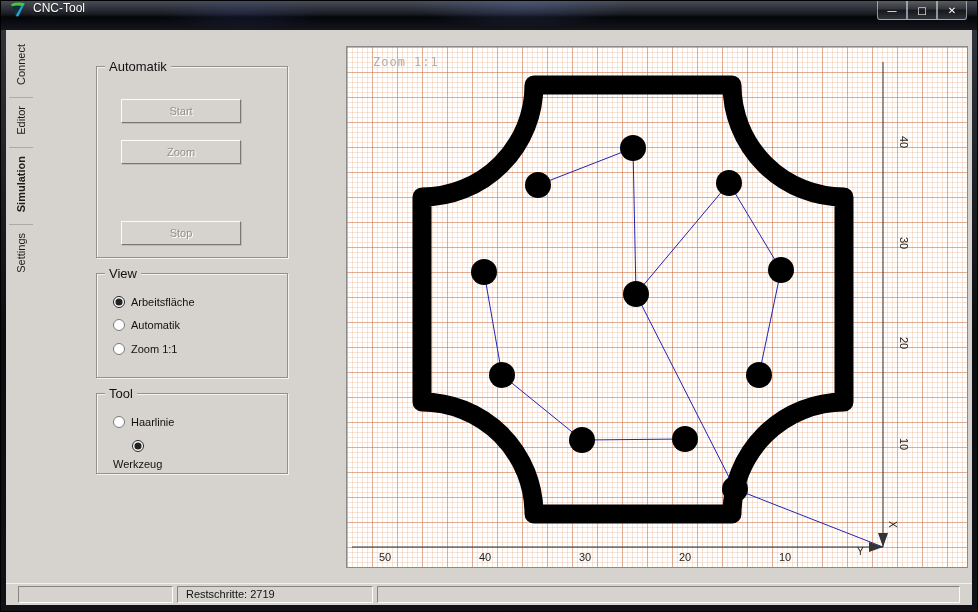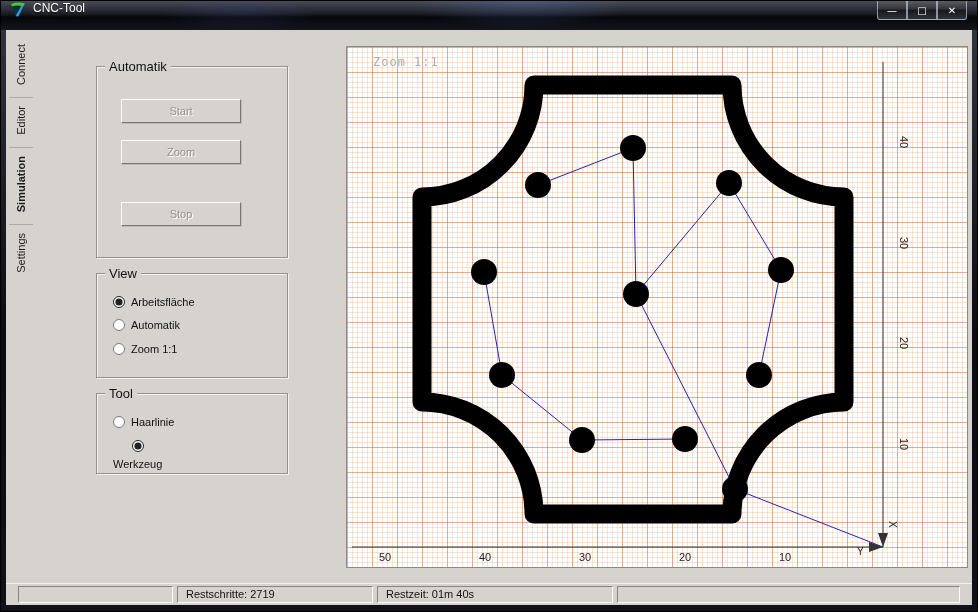--- a/index.html
+++ b/index.html
@@ -31,21 +31,21 @@
   
   .group{position:absolute;border:1px solid #94918b;box-shadow:inset 1px 1px 0 #f4f3f0, 1px 1px 0 #f4f3f0;}
   .legend{position:absolute;top:-8px;left:8px;background:#d6d3ce;padding:0 4px;font-size:13px;color:#111;}
   .group-automatik{left:90px;top:36px;width:190px;height:190px;}
   .group-view{left:90px;top:243px;width:190px;height:103px;}
   .group-tool{left:90px;top:363px;width:190px;height:79px;}
   .btn{position:absolute;left:24px;width:120px;height:24px;background:#d6d3ce;
     border:1px solid;border-color:#fcfbf9 #7a776f #7a776f #fcfbf9;box-shadow:1px 1px 0 #bdbab4;
     font-family:Liberation Sans, sans-serif;font-size:11px;color:#222;}
   .btn:disabled{color:#94918a;text-shadow:1px 1px 0 #fff;}
-  .btn-start{top:32px;} .btn-pause{top:73px;} .btn-stop{top:135px;}
+  .btn-start{top:32px;} .btn-pause{top:73px;} .btn-stop{top:154px;}
   .radio-row{position:absolute;left:16px;display:flex;align-items:center;gap:6px;font-size:11px;color:#111;}
   .radio-row input{width:12px;height:12px;margin:0;accent-color:#222;}
   
   .canvas{position:absolute;left:340px;top:16px;width:620px;height:520px;background:#fff;border:1px solid #8a8a8a;
     background-image:
       repeating-linear-gradient(to right, rgba(198,98,52,.42) 0 1px, transparent 1px 25px),
       repeating-linear-gradient(to bottom, rgba(198,98,52,.42) 0 1px, transparent 1px 25px),
       repeating-linear-gradient(to right, rgba(235,165,120,.30) 0 1px, transparent 1px 5px),
       repeating-linear-gradient(to bottom, rgba(235,165,120,.30) 0 1px, transparent 1px 5px);}
   .zoom-label{position:absolute;left:26px;top:8px;font-family:"DejaVu Sans Mono",monospace;font-size:12px;color:#aeaeae;letter-spacing:1px;}
@@ -160,18 +160,17 @@
           <path d="M536 500 L522 495 L522 505 Z" fill="#333333"></path>
           <text x="542" y="474" font-size="10" fill="#222222" font-family="Liberation Sans, sans-serif" transform="rotate(90 542 474)">X</text>
           <text x="510" y="508" font-size="10" fill="#222222" font-family="Liberation Sans, sans-serif">Y</text>
         </svg>
       <div class="zoom-label">Zoom 1:1</div>
     </div>
 
     <div class="statusbar">
       <div class="spanel p1"></div>
       <div class="spanel p2">Restschritte: 2719</div>
-      <div class="spanel p3">Restzeit: 01m 40s</div>
       <div class="spanel p4"></div>
     </div>
 
   </div>
 </div>
 
 </body></html>

